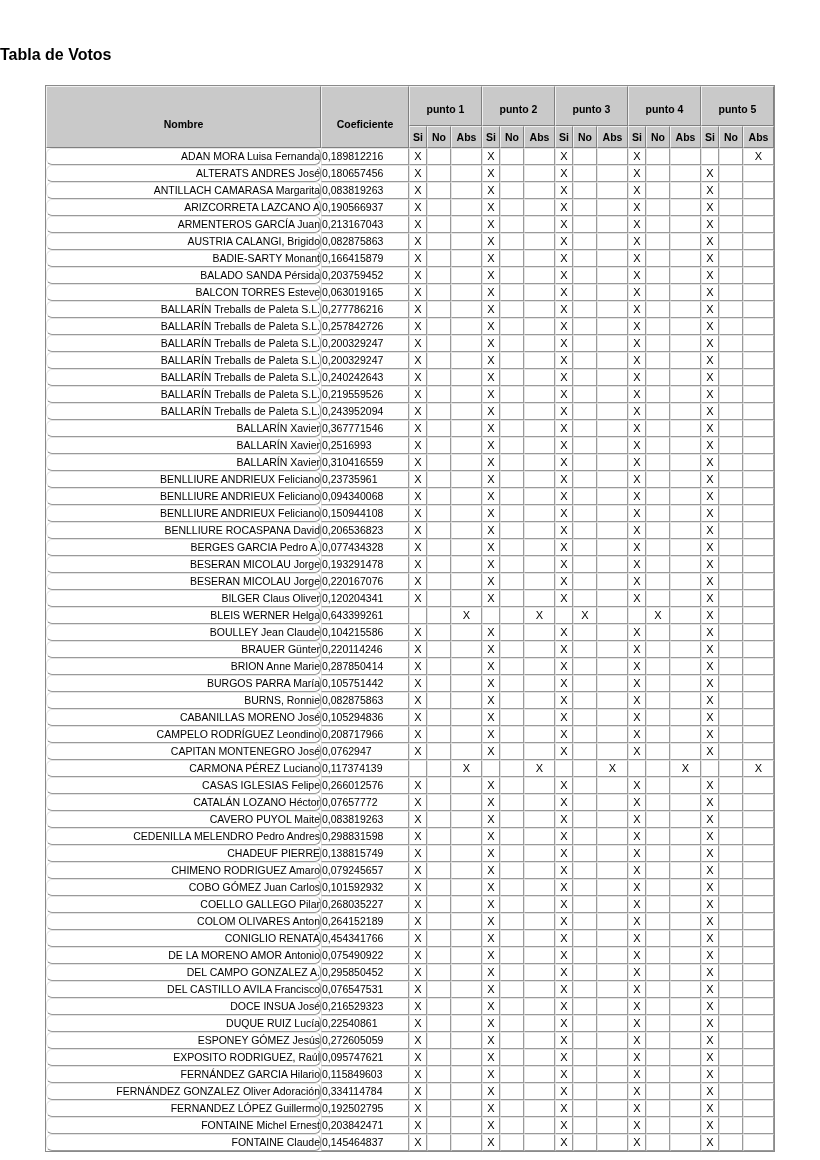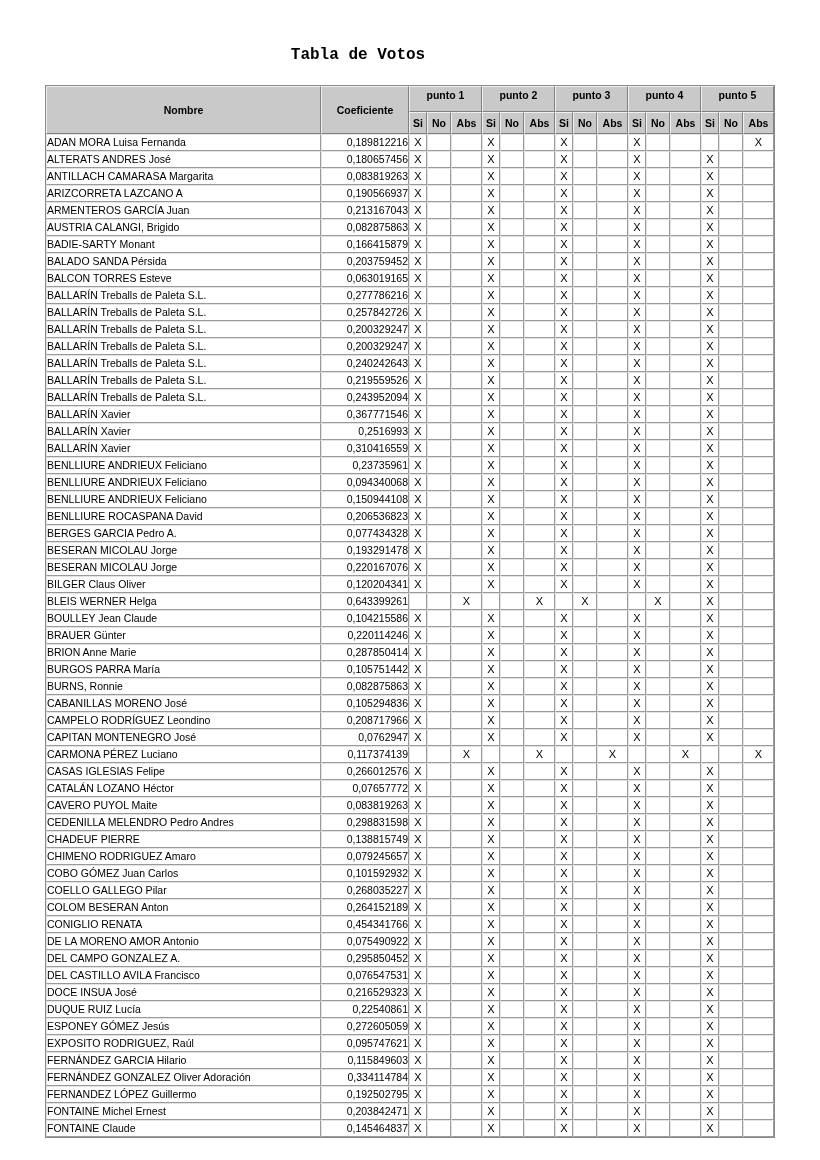--- a/index.html
+++ b/index.html
@@ -1,38 +1,38 @@
 <!DOCTYPE html>
 <html><head>
 <meta charset="utf-8">
 <style>
   html, body { margin: 0; padding: 0; background: #ffffff; }
   body { width: 820px; height: 1160px; position: relative; font-family: "Liberation Sans", sans-serif; color: #000; }
-  .title { position: absolute; left: 0; top: 46px; width: 716px; text-align: center; font-weight: bold; font-size: 16px; font-family: Liberation Mono, monospace; }
+  .title { position: absolute; left: 0; top: 46px; width: 716px; font-weight: bold; font-size: 16px; }
   table.votes {
     position: absolute; left: 45px; top: 85px;
     border-collapse: separate; border-spacing: 0;
     border: 1px solid #8a8a8a;
     table-layout: fixed; font-size: 10.5px;
   }
   table.votes th, table.votes td {
     border-right: 1px solid #9a9a9a; border-bottom: 1px solid #9a9a9a;
     border-left: 1px solid #e4e4e4; border-top: 1px solid #e4e4e4;
     padding: 0; height: 15px; line-height: 15px; white-space: nowrap; overflow: hidden;
   }
   table.votes thead th {
     background: #c9c9c9; font-weight: bold; font-size: 10.5px; text-align: center;
     border-right: 1px solid #808080; border-bottom: 1px solid #808080;
     border-left: 1px solid #f0f0f0; border-top: 1px solid #f0f0f0;
   }
-  table.votes thead tr.r1 th { height: 24px; line-height: 16px; vertical-align: top; padding-top: 0; }
+  table.votes thead tr.r1 th { height: 24px; line-height: 16px; vertical-align: top; padding-top: 14px; }
   table.votes thead tr.r1 th.nombre, table.votes thead tr.r1 th.coef { vertical-align: middle; }
   table.votes thead tr.r2 th { height: 20px; line-height: 20px; }
-  td.name { text-align: left; padding-left: 2px; }
-  td.coef { text-align: right; padding-right: 2px; }
+  td.name { text-align: right; padding-left: 2px; border-radius: 6px; }
+  td.coef { text-align: left; padding-right: 2px; }
   td.mark { text-align: center; font-size: 11px; }
   col.c-name { width: 275px; }
   col.c-coef { width: 88px; }
   col.c-si { width: 18px; }
   col.c-no { width: 24px; }
   col.c-abs { width: 31px; }
 </style>
 </head>
 <body>
 
@@ -936,21 +936,21 @@
         <td class="mark"></td>
         <td class="mark"></td>
         <td class="mark">X</td>
         <td class="mark"></td>
         <td class="mark"></td>
         <td class="mark">X</td>
         <td class="mark"></td>
         <td class="mark"></td>
       </tr>
       <tr>
-        <td class="name">COLOM BESERAN Anton</td>
+        <td class="name">COLOM OLIVARES Anton</td>
         <td class="coef">0,264152189</td>
         <td class="mark">X</td>
         <td class="mark"></td>
         <td class="mark"></td>
         <td class="mark">X</td>
         <td class="mark"></td>
         <td class="mark"></td>
         <td class="mark">X</td>
         <td class="mark"></td>
         <td class="mark"></td>

